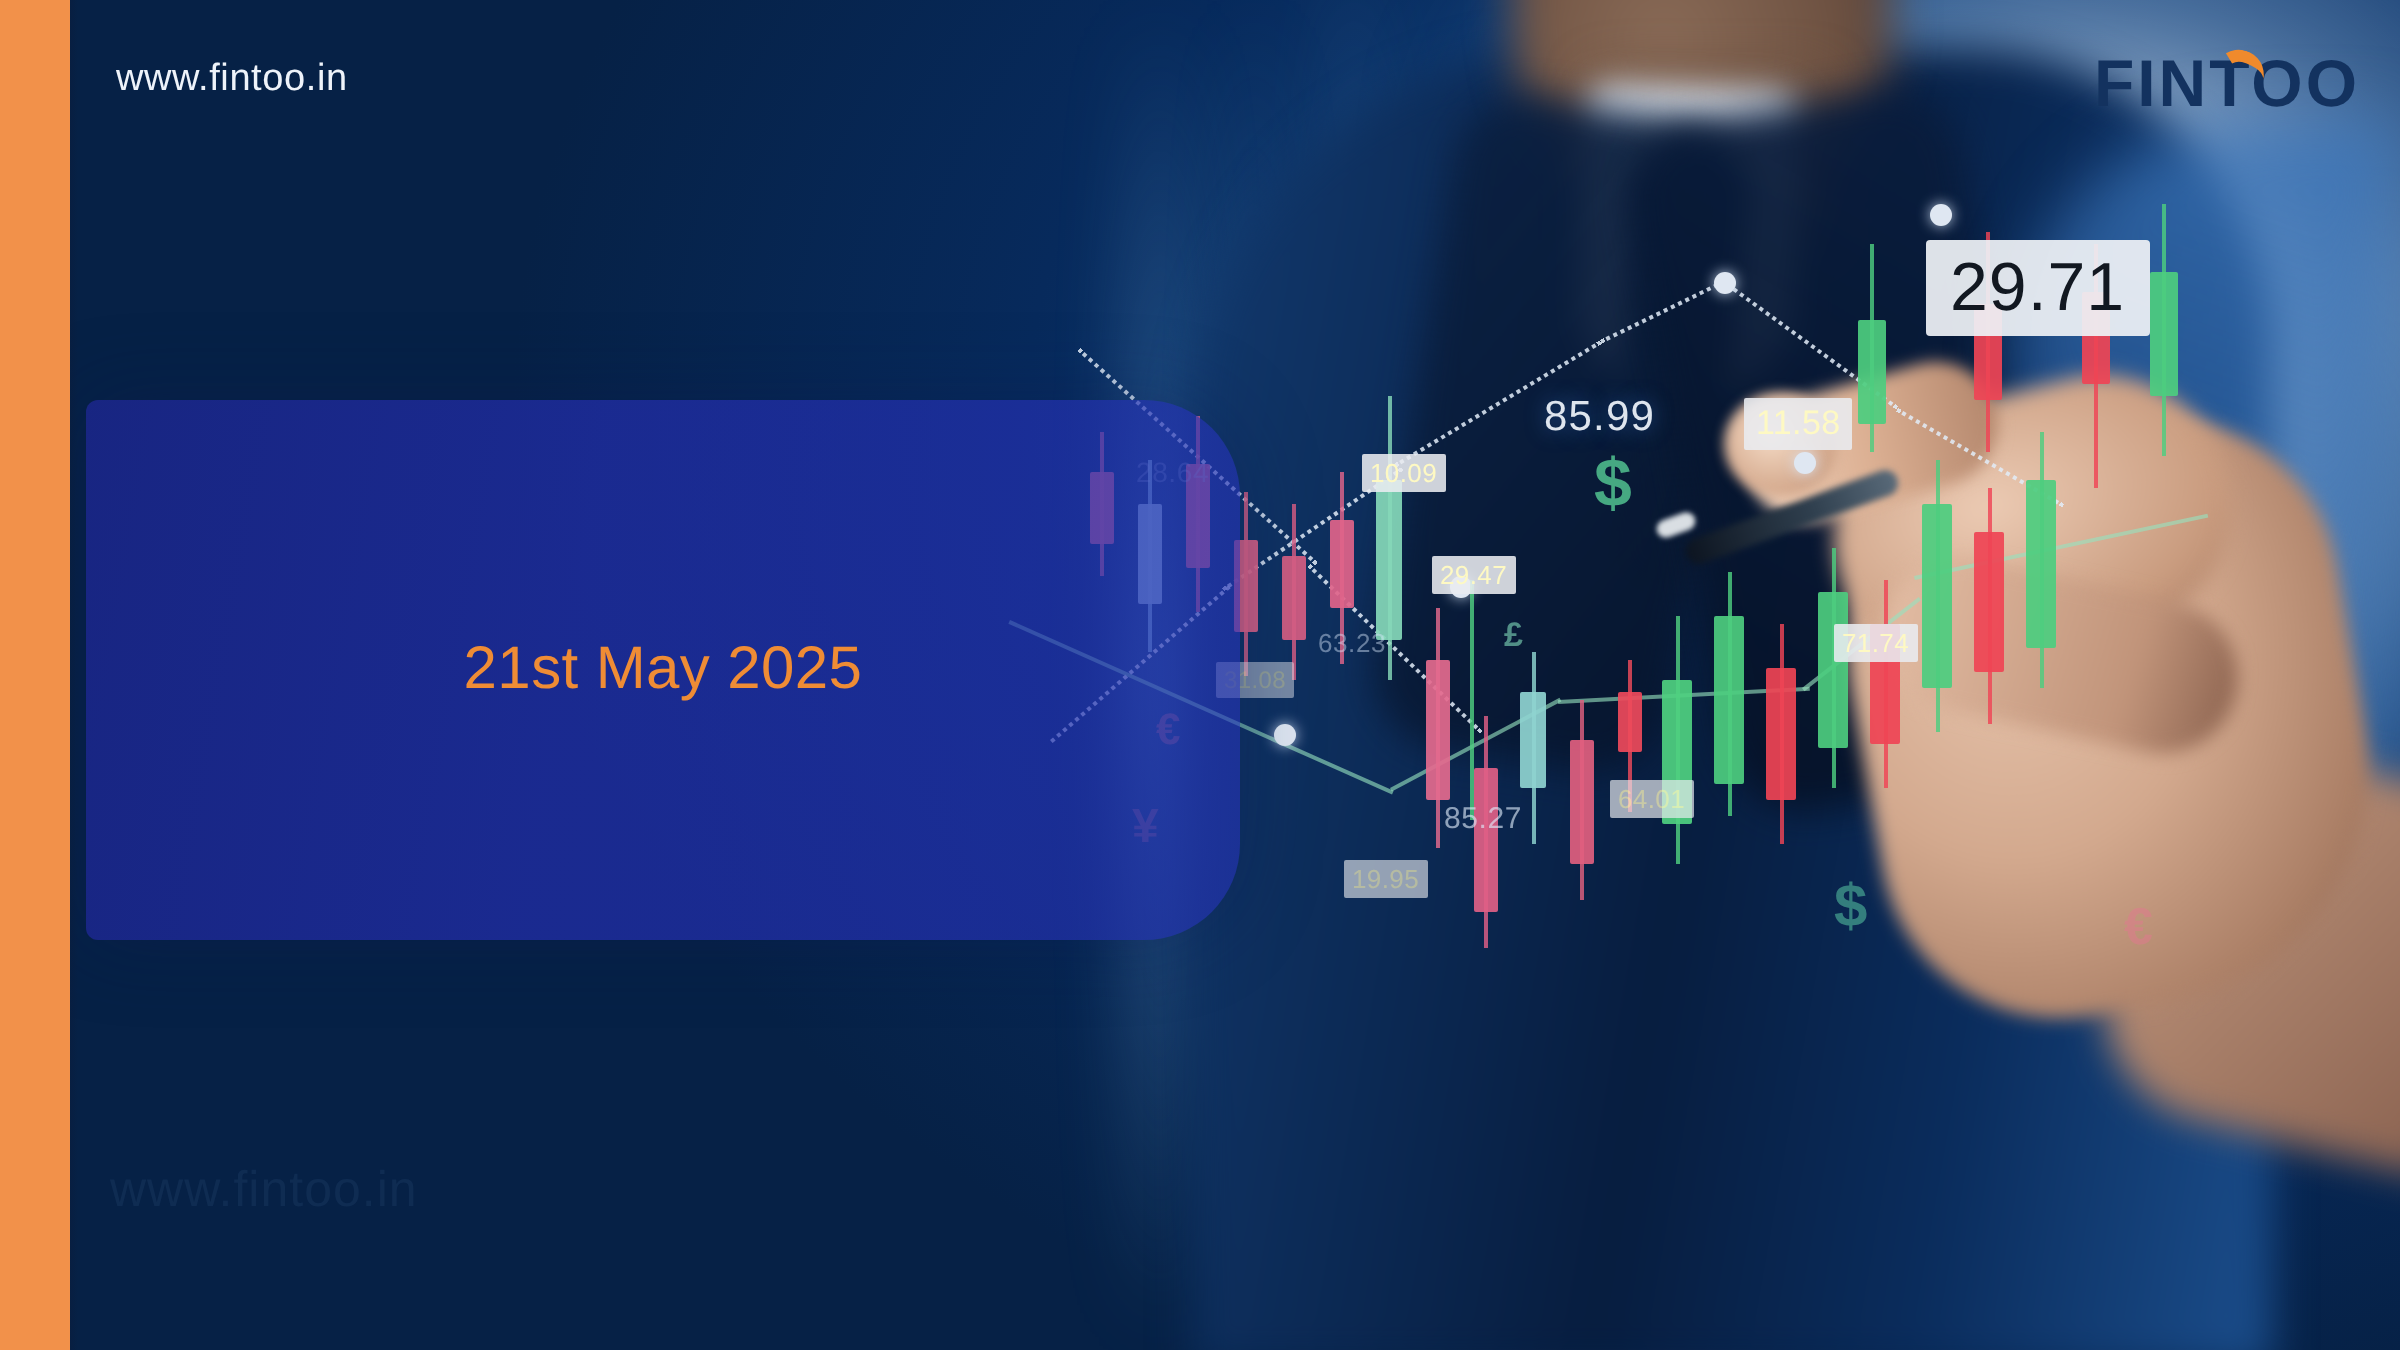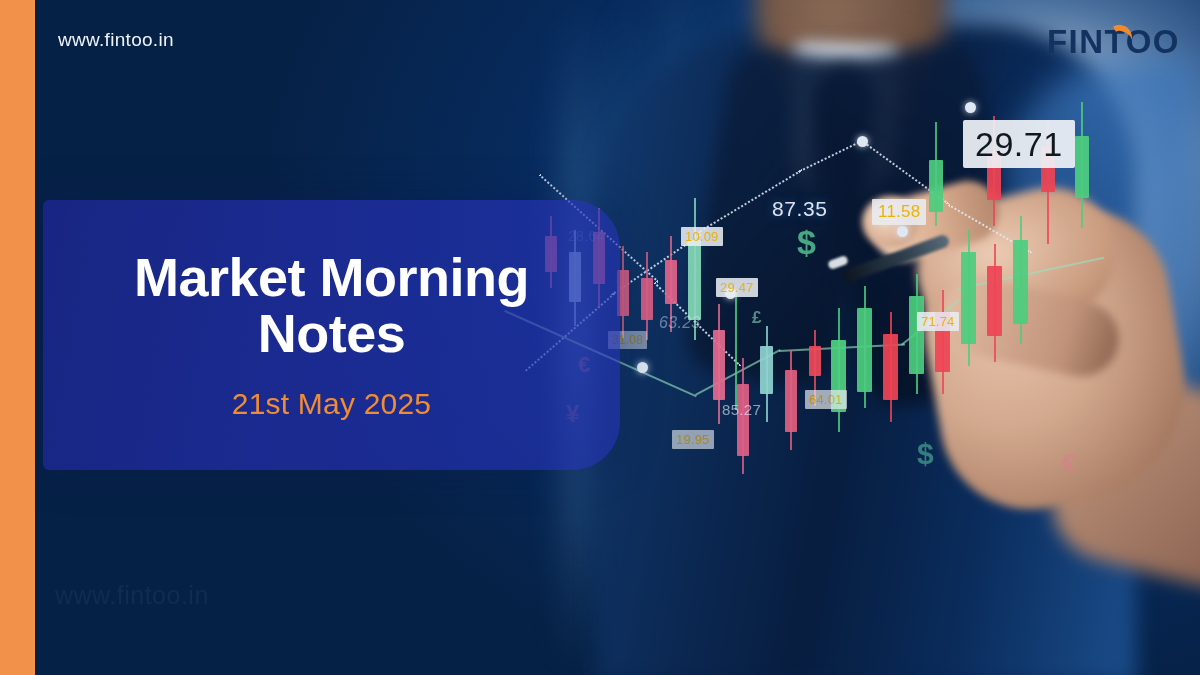--- a/index.html
+++ b/index.html
@@ -197,21 +197,21 @@
     opacity: .92;
   }
   .wick {
     position: absolute;
     width: 2px;
     opacity: .82;
   }
   .label-box {
     position: absolute;
     background: rgba(233,236,240,0.88);
-    color: #eab308;
+    color: #fef9c3;
     font-family: "Liberation Sans", sans-serif;
     font-size: 11px;
     line-height: 15px;
     padding: 1px 4px;
     border-radius: 1px;
     white-space: nowrap;
     letter-spacing: .2px;
   }
   .label-big {
     position: absolute;
@@ -469,42 +469,41 @@
     <div class="candle" style="left:384px; top:120px; width:14px; height:52px; background:#4dcd7f;"></div>
     <div class="wick" style="left:448px; top:76px;  height:110px; background:#ef4455;"></div>
     <div class="candle" style="left:442px; top:112px; width:14px; height:48px; background:#ef4455;"></div>
     <div class="wick" style="left:502px; top:82px;  height:122px; background:#ef4455;"></div>
     <div class="candle" style="left:496px; top:106px; width:14px; height:46px; background:#ef4455;"></div>
     <div class="wick" style="left:536px; top:62px;  height:126px; background:#4dcd7f;"></div>
     <div class="candle" style="left:530px; top:96px;  width:14px; height:62px; background:#4dcd7f;"></div>
 
     <div class="label-big" style="left:418px; top:80px;">29.71</div>
     <div class="label-box" style="left:327px; top:159px; font-size:17px; line-height:22px; padding:2px 6px;">11.58</div>
-    <div class="label-plain" style="left:227px; top:157px;">87.35</div>
+    <div class="label-plain" style="left:227px; top:157px;">85.99</div>
     <div class="label-box" style="left:136px; top:187px; font-size:13px; line-height:17px;text-align:right;">10.09</div>
     <div class="label-box" style="left:171px; top:238px; font-size:13px; line-height:17px;">29.47</div>
     <div class="label-box" style="left:63px;  top:291px; font-size:12px; line-height:16px; opacity:.55;">31.08</div>
     <div class="label-faint" style="left:23px;  top:188px; font-size:14px;">28.64</div>
-    <div class="label-faint" style="left:114px; top:274px; font-size:16px; color:rgba(215,230,250,.45);font-style:italic;">63.23</div>
+    <div class="label-faint" style="left:114px; top:274px; font-size:13px; color:rgba(215,230,250,.45);">63.23</div>
     <div class="label-faint" style="left:177px; top:361px; font-size:15px; color:rgba(225,238,252,.62);">85.27</div>
     <div class="label-box" style="left:127px; top:390px; font-size:13px; line-height:17px; opacity:.7;">19.95</div>
     <div class="label-box" style="left:260px; top:350px; font-size:13px; line-height:17px; opacity:.78;">64.01</div>
     <div class="label-box" style="left:372px; top:272px; font-size:13px; line-height:17px;">71.74</div>
 
     <div class="cursym" style="left:252px; top:183px; color:#5fe0a0;">$</div>
     <div class="cursym" style="left:372px; top:397px; color:#58c8a4; font-size:30px; opacity:.55;">$</div>
     <div class="cursym" style="left:33px;  top:312px; color:#e2798f; font-size:22px; opacity:.45;">€</div>
     <div class="cursym" style="left:21px;  top:360px; color:#d9788e; font-size:24px; opacity:.40;">¥</div>
     <div class="cursym" style="left:207px; top:268px; color:#7fd8b8; font-size:17px; opacity:.62;">£</div>
   </div>
 
   <div class="cursym" style="left:1062px; top:448px; color:#e2798f; font-size:26px; opacity:.5;">€</div>
 
   <div class="title-card">
-    <div class="title-main">Market Morning Notes</div>
     <div class="title-date">21st May 2025</div>
   </div>
 
   <div class="left-bar"></div>
   <div class="left-bar-edge"></div>
 
   <div class="site-url">www.fintoo.in</div>
 
   <div class="logo">
     <span class="logo-text">FINTOO</span>

